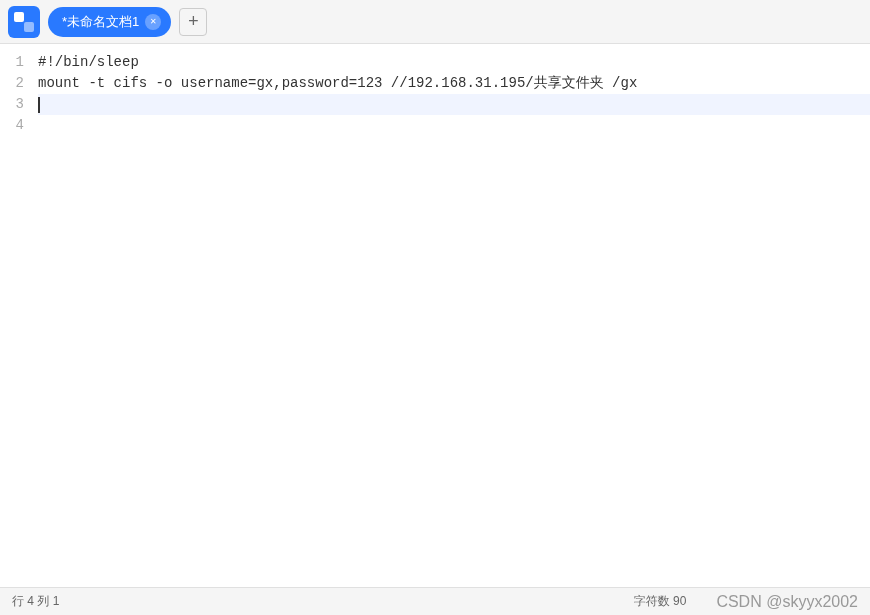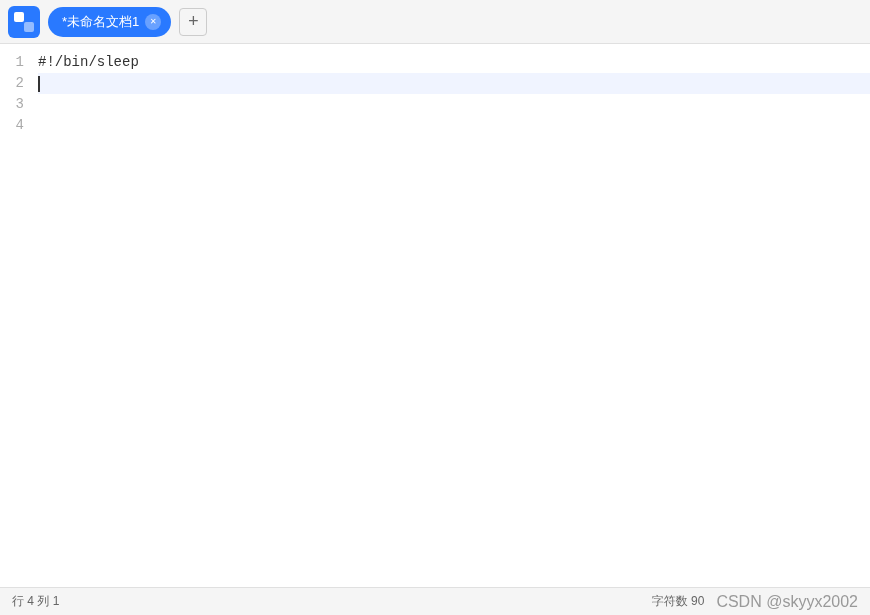--- a/index.html
+++ b/index.html
@@ -197,21 +197,21 @@
     }
 
     .status-left {
       display: flex;
       align-items: center;
     }
 
     .status-right {
       display: flex;
       align-items: center;
-      gap: 12px;
+      gap: 30px;
     }
   </style>
 </head>
 <body>
 
 <div class="topbar">
   <div class="app-logo">
     <div class="app-logo-inner"></div>
   </div>
 
@@ -246,20 +246,21 @@
       <div class="line-number"></div>
       <div class="line-number"></div>
       <div class="line-number"></div>
       <div class="line-number"></div>
       <div class="line-number"></div>
       <div class="line-number"></div>
       <div class="line-number"></div>
     </div>
   <div class="code-content" id="code-content-container">
       <div class="code-line">#!/bin/sleep</div>
+      <div class="code-line">mount -t cifs -o username=gx,password=123 //192.168.31.195/共享文件夹 /gx</div>
       <div class="code-line active-line"><span class="cursor"></span></div>
       <div class="code-line">&nbsp;</div>
       <div class="code-line">&nbsp;</div>
       <div class="code-line">&nbsp;</div>
       <div class="code-line">&nbsp;</div>
       <div class="code-line">&nbsp;</div>
       <div class="code-line">&nbsp;</div>
       <div class="code-line">&nbsp;</div>
       <div class="code-line">&nbsp;</div>
       <div class="code-line">&nbsp;</div>

